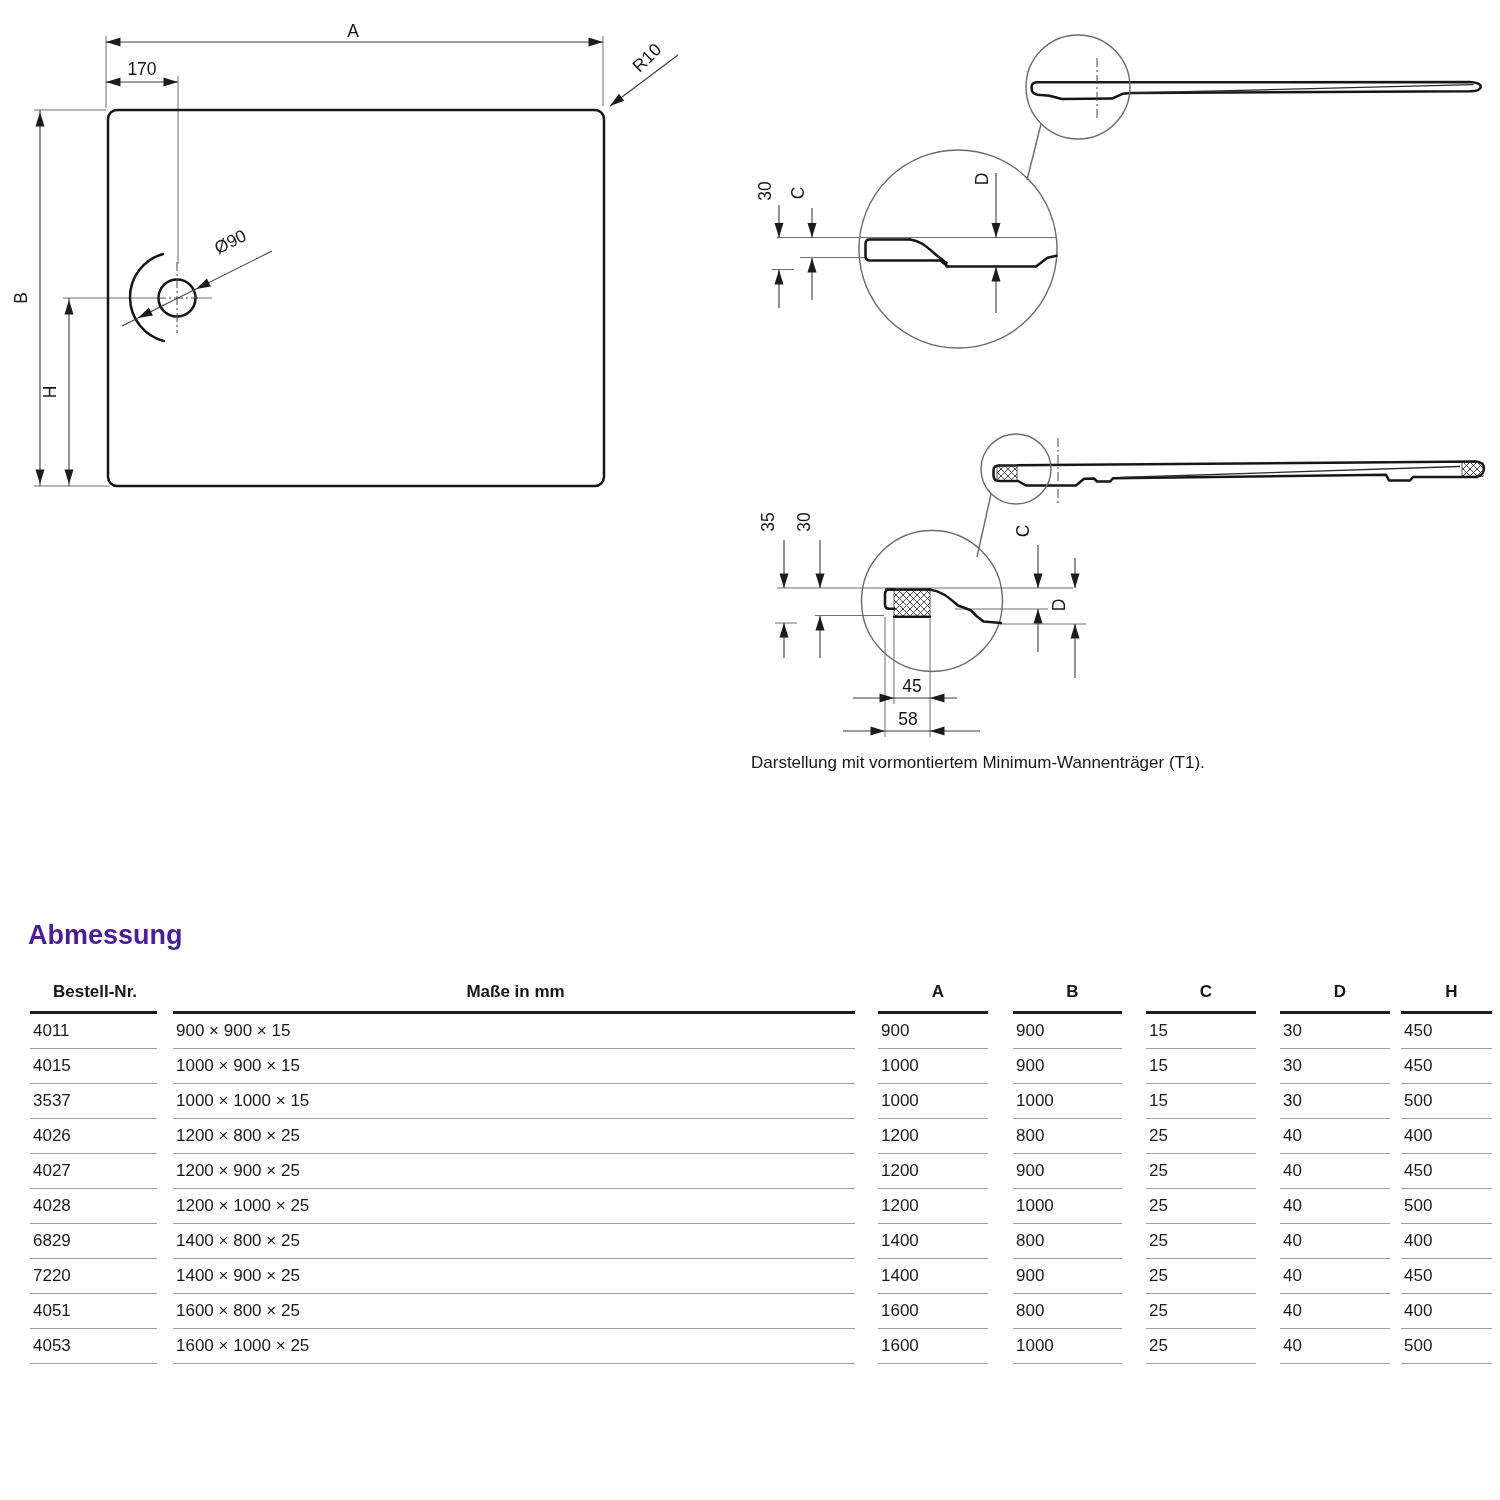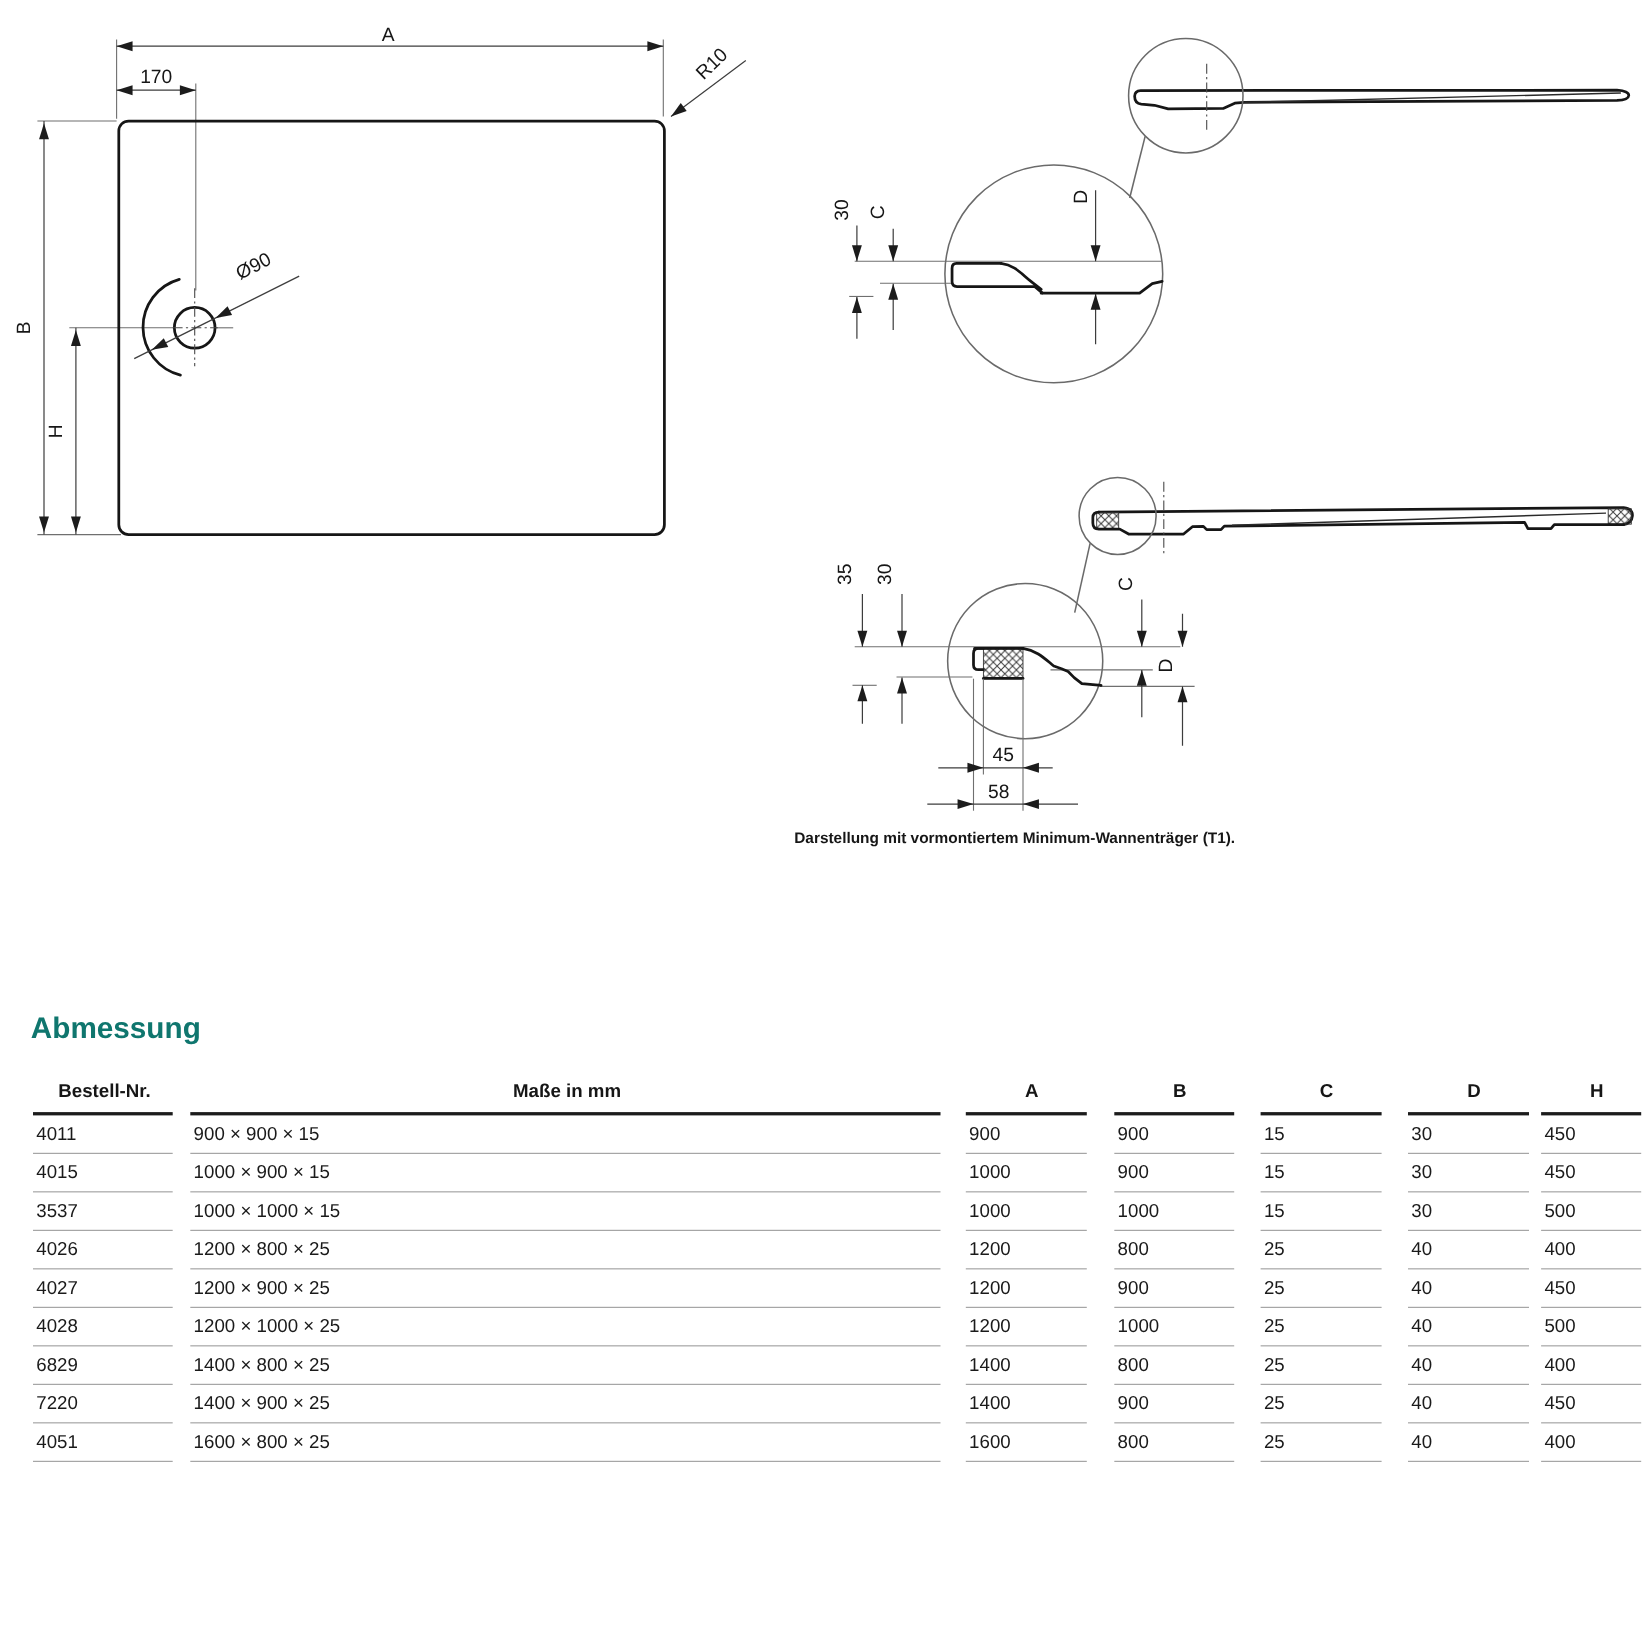--- a/index.html
+++ b/index.html
@@ -1,20 +1,20 @@
 <!DOCTYPE html>
 <html><head>
 <meta charset="utf-8">
 <style>
   html,body{margin:0;padding:0;background:#fff;font-family:"Liberation Sans",sans-serif;}
   .stage{position:relative;width:1500px;height:1500px;background:#fff;overflow:hidden;}
   svg text{font-family:"Liberation Sans",sans-serif;}
   .dimlabel{font-size:17.5px;fill:#161616;}
-  .caption{position:absolute;left:722px;top:753px;font-size:14px;font-weight:700;color:#161616;}
-  .table-title{position:absolute;left:28px;top:920px;margin:0;font-size:27px;font-weight:700;color:#0f766e;}
+  .caption{position:absolute;left:751px;top:753px;font-size:17px;font-weight:400;color:#161616;}
+  .table-title{position:absolute;left:28px;top:920px;margin:0;font-size:27px;font-weight:700;color:#4c1d95;}
   .dim-table{position:absolute;left:30px;top:976px;border-collapse:collapse;table-layout:fixed;}
   .dim-table th{text-align:center;font-size:17px;font-weight:700;color:#161616;padding:6px 0 9px 3px;border-bottom:3px solid #1c1c1c;vertical-align:bottom;white-space:nowrap;}
   .dim-table th.letter{padding-left:10px;}
   .dim-table td{font-size:17px;color:#1a1a1a;height:34px;padding:0 0 0 3px;border-bottom:1.5px solid #9d9d9d;vertical-align:middle;white-space:nowrap;}
   .dim-table th.gap,.dim-table td.gap{border-bottom:none;padding:0;}
 </style>
 </head>
 <body>
 
 <div class="stage">
@@ -334,16 +334,31 @@
           <td>1600</td>
           <td class="gap"></td>
           <td>800</td>
           <td class="gap"></td>
           <td>25</td>
           <td class="gap"></td>
           <td>40</td>
           <td class="gap"></td>
           <td>400</td>
         </tr>
+        <tr>
+          <td>4053</td>
+          <td class="gap"></td>
+          <td>1600 × 1000 × 25</td>
+          <td class="gap"></td>
+          <td>1600</td>
+          <td class="gap"></td>
+          <td>1000</td>
+          <td class="gap"></td>
+          <td>25</td>
+          <td class="gap"></td>
+          <td>40</td>
+          <td class="gap"></td>
+          <td>500</td>
+        </tr>
       </tbody>
 </table>
 
 </div>
 
 </body></html>

